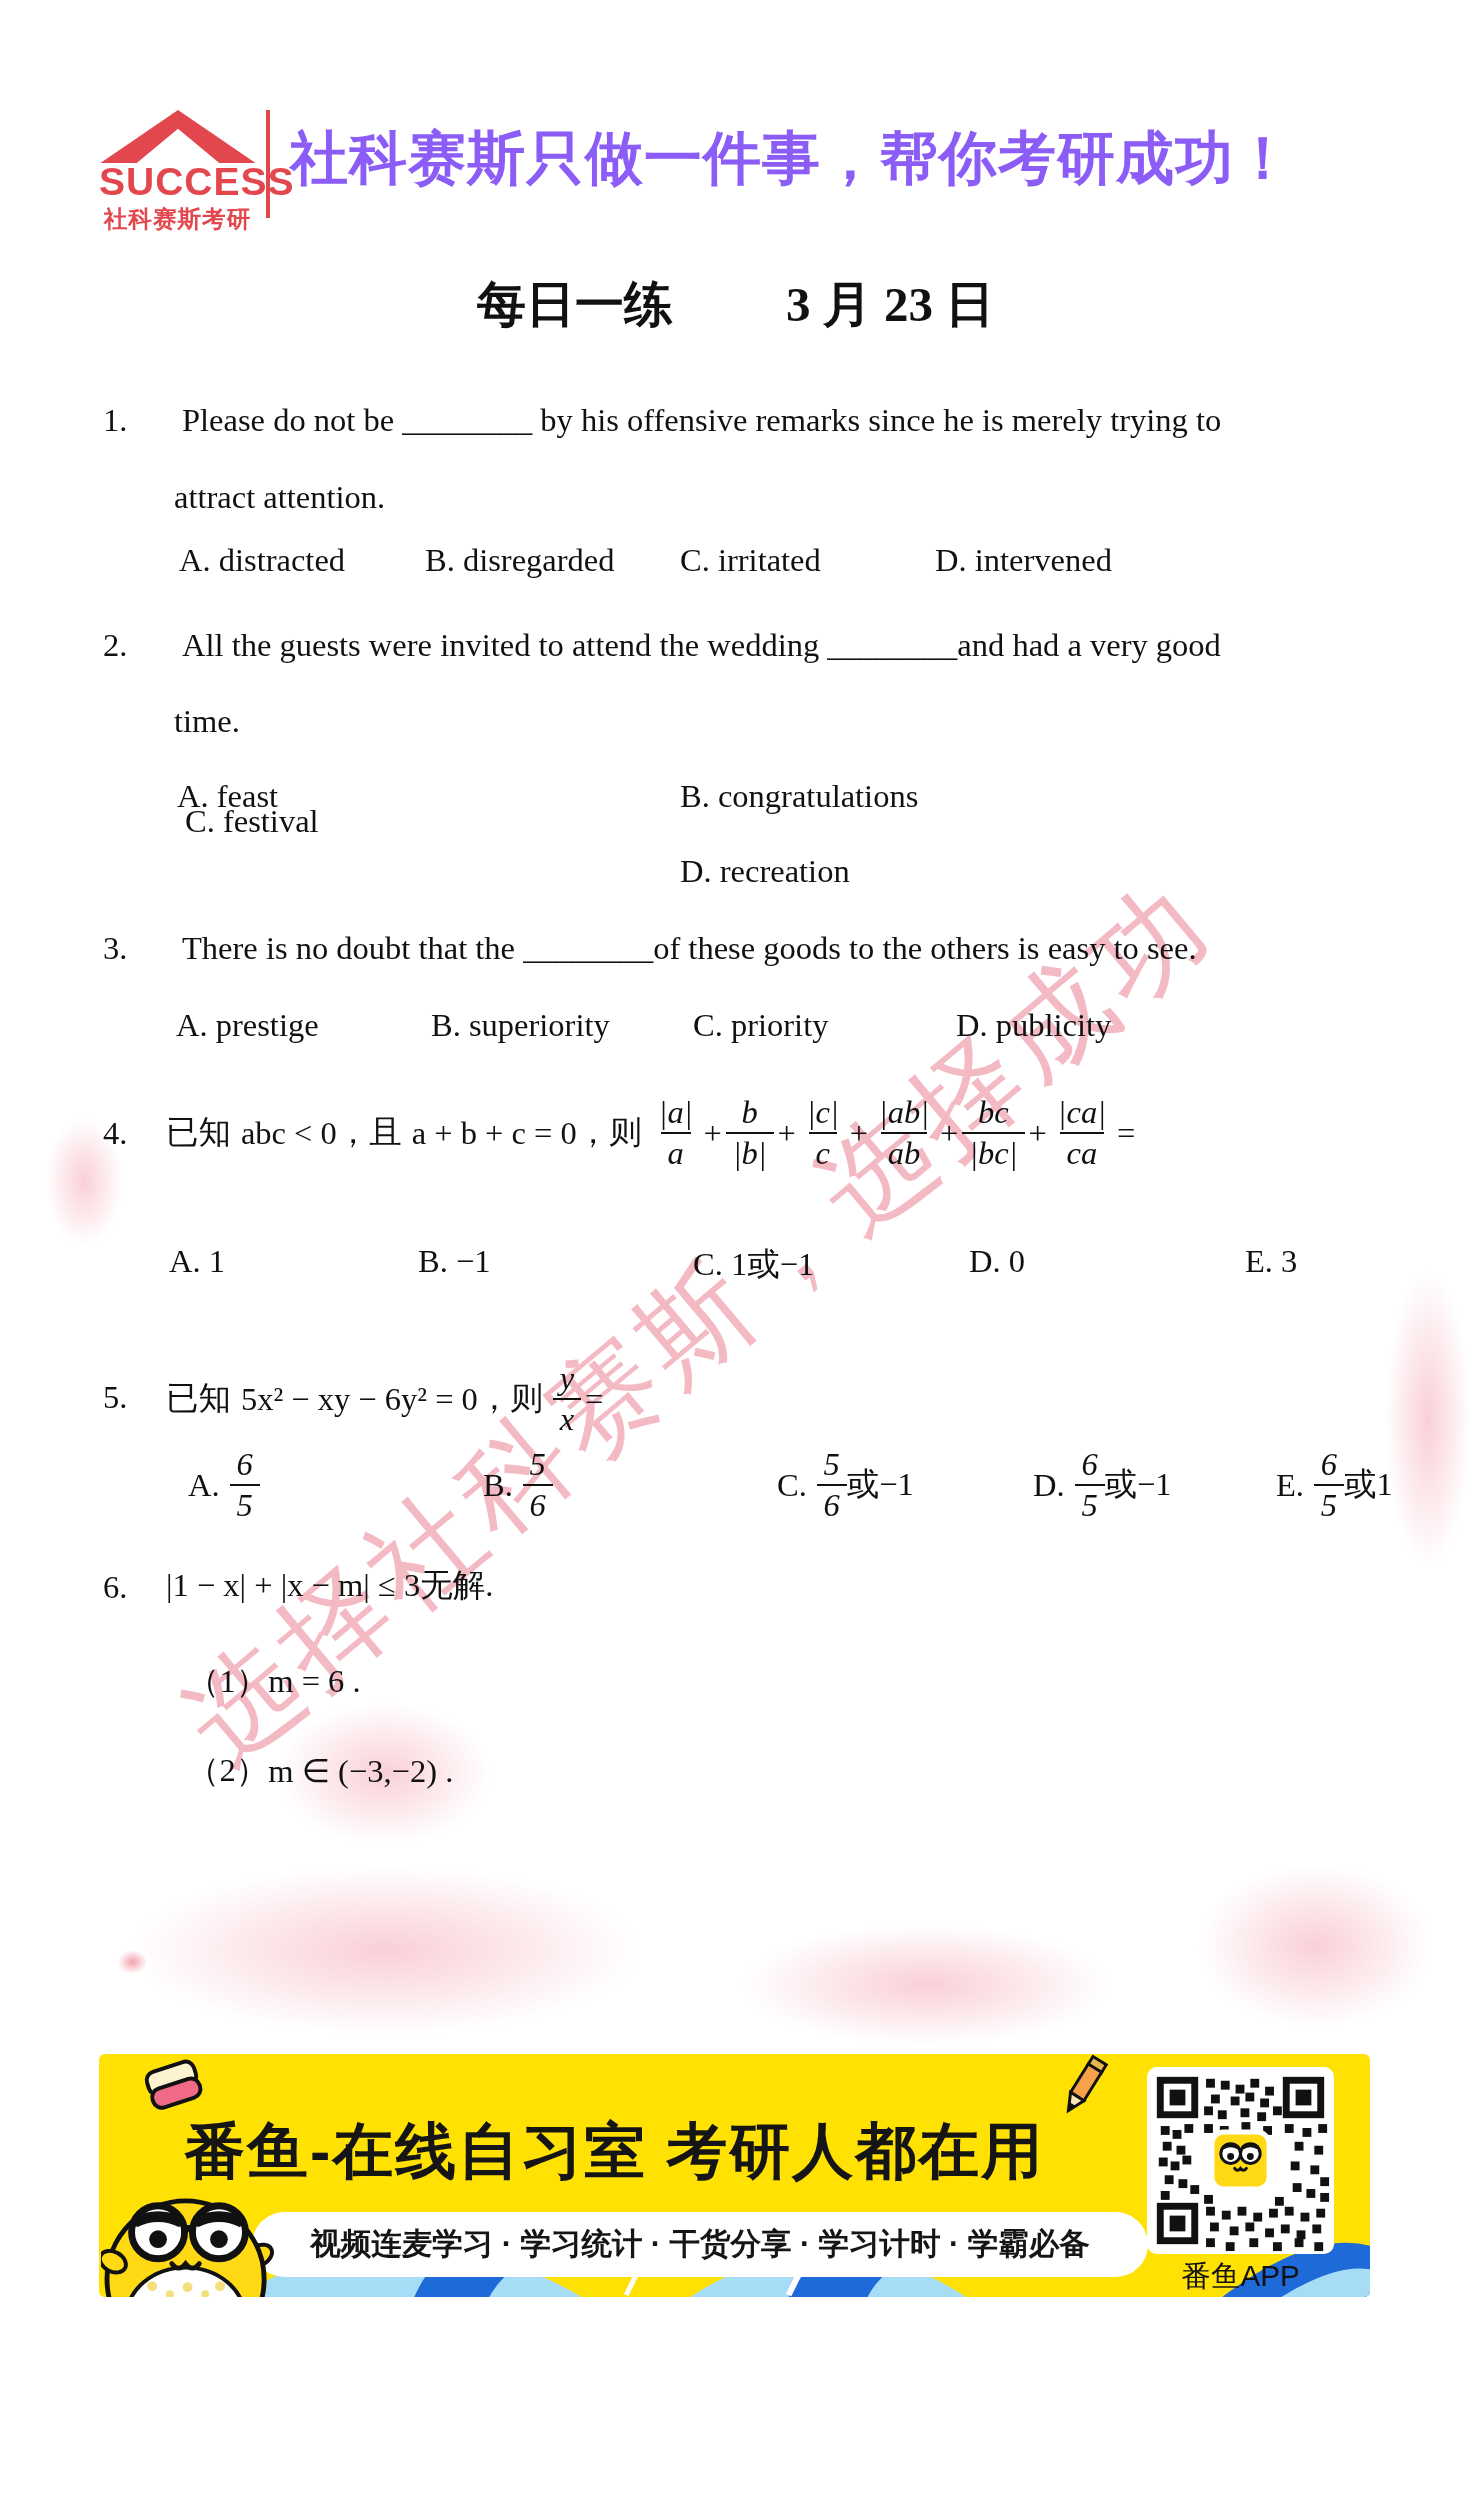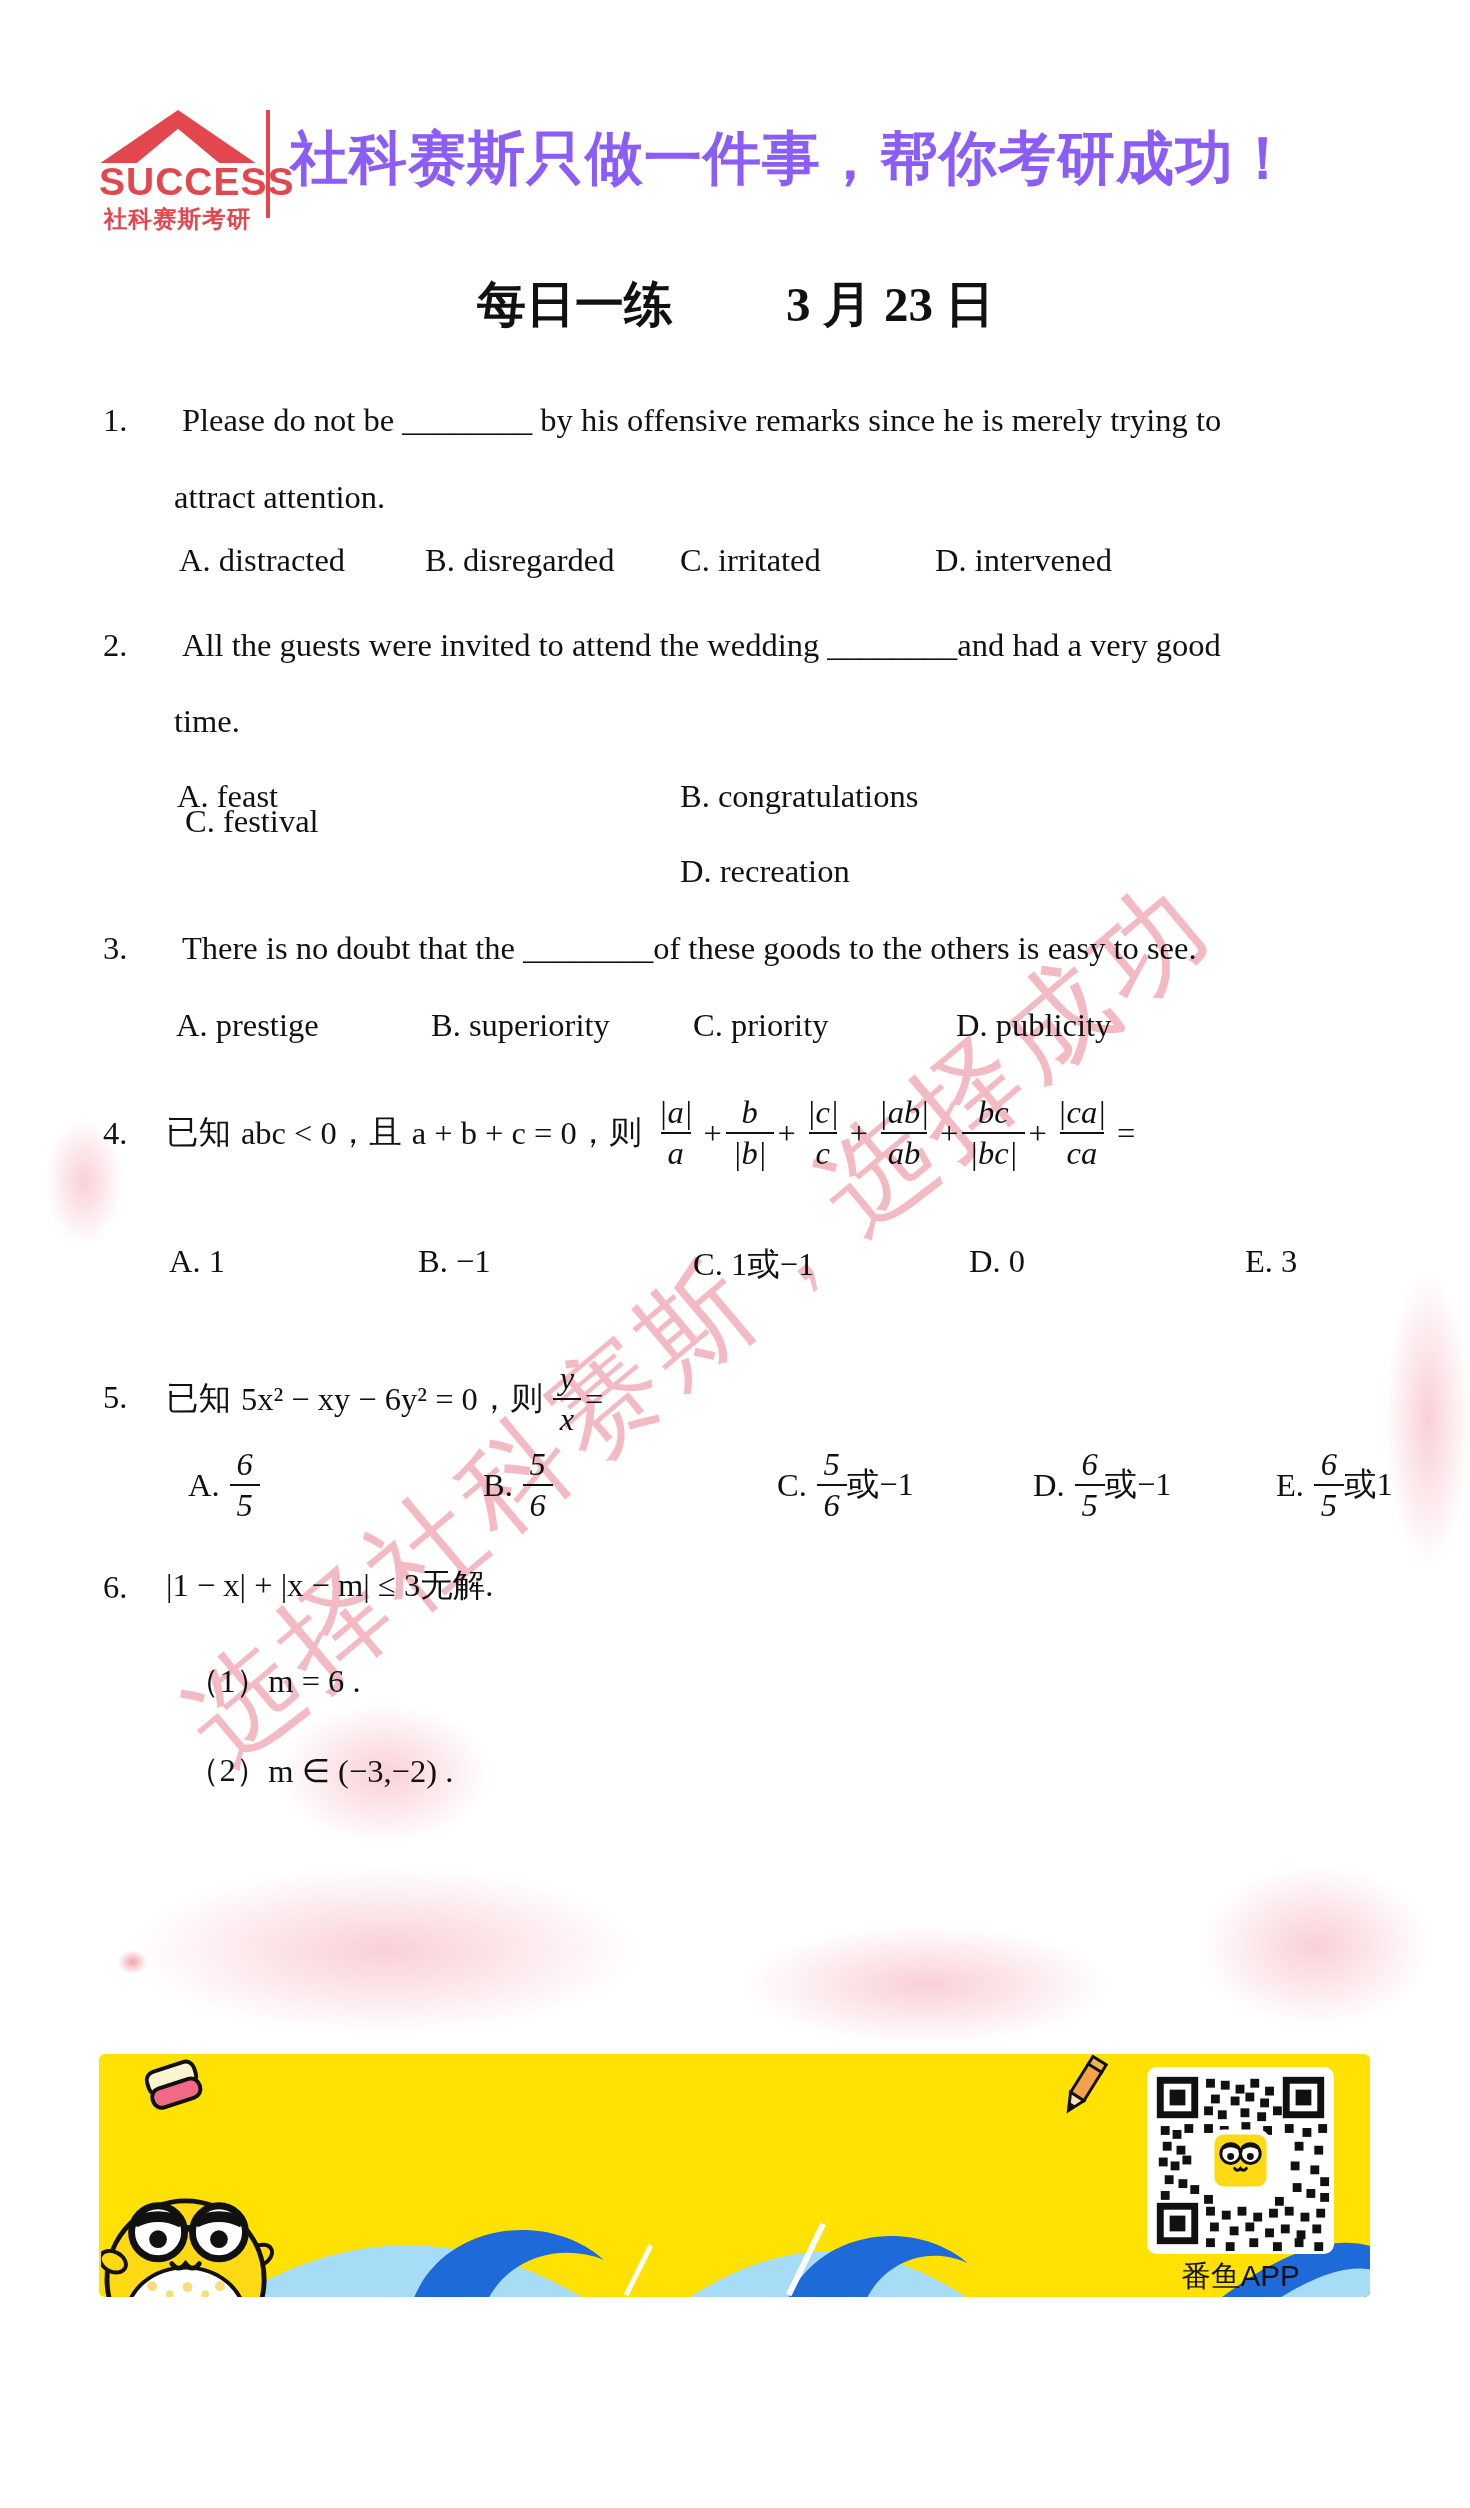--- a/index.html
+++ b/index.html
@@ -269,21 +269,25 @@
 
     <svg class="pencil" width="55" height="65" viewBox="0 0 56 66">
       <g transform="rotate(32 28 33)">
         <rect x="20" y="2" width="16" height="10" fill="#E8B64C" stroke="#111" stroke-width="3"></rect>
         <rect x="20" y="11" width="16" height="34" fill="#F5A24B" stroke="#111" stroke-width="3"></rect>
         <polygon points="20,45 36,45 28,62" fill="#FBE3BC" stroke="#111" stroke-width="3"></polygon>
         <polygon points="25,54 31,54 28,62" fill="#111"></polygon>
       </g>
     </svg>
 
-
+    <div class="banner-title">番鱼-在线自习室 考研人都在用</div>
+
+    <div class="features-pill">
+      <span>视频连麦学习 · 学习统计 · 干货分享 · 学习计时 · 学霸必备</span>
+    </div>
 
     <svg class="mascot" width="177" height="108" viewBox="0 0 180 110">
       <ellipse cx="160" cy="64" rx="15" ry="10" fill="#FFD913" stroke="#111" stroke-width="4" transform="rotate(-28 160 64)"></ellipse>
       <circle cx="86" cy="88" r="80" fill="#FFD913" stroke="#111" stroke-width="5"></circle>
       <ellipse cx="86" cy="126" rx="60" ry="50" fill="#fff" stroke="#111" stroke-width="4"></ellipse>
       <circle cx="52" cy="95" r="5" fill="#F5DE7E"></circle>
         <circle cx="70" cy="103" r="4" fill="#F5DE7E"></circle>
       <circle cx="88" cy="96" r="5" fill="#F5DE7E"></circle>
         <circle cx="106" cy="103" r="4" fill="#F5DE7E"></circle>
       <circle cx="121" cy="95" r="5" fill="#F5DE7E"></circle>

